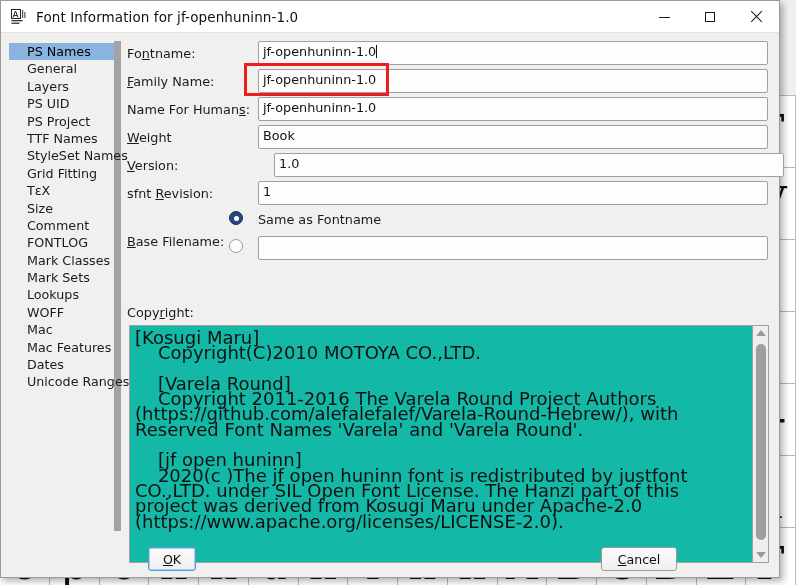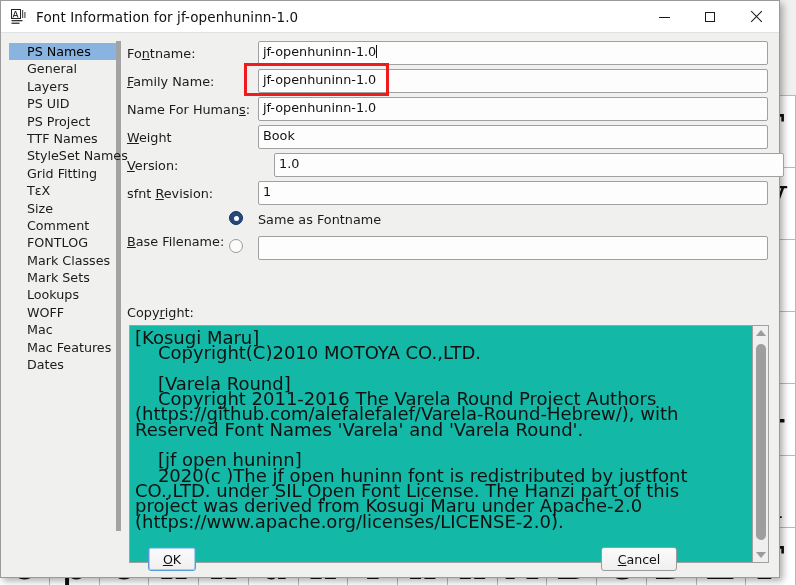--- a/index.html
+++ b/index.html
@@ -88,21 +88,21 @@
     position: absolute; left: 0; top: 32px;
     width: 778px; height: 544px;
     background: #f0f0ef;
   }
 
   
   .sidebar {
     position: absolute; left: 8px; top: 8px;
     width: 112px; height: 490px;
     background: #f0f0ef;
-    border-right: 5px solid #a3a3a3;
+    border-right: 7px solid #a3a3a3;
     padding-top: 2px;
   }
   .side-item {
     height: 17.4px; line-height: 17.4px;
     font-size: 12.7px; color: #1b1b1b;
     padding-left: 18px;
     white-space: nowrap;
     cursor: default;
   }
   .side-item.selected { background: #8ab4e0; color: #000; }
@@ -391,20 +391,21 @@
         <div class="side-item">Size</div>
         <div class="side-item">Comment</div>
         <div class="side-item">FONTLOG</div>
         <div class="side-item">Mark Classes</div>
         <div class="side-item">Mark Sets</div>
         <div class="side-item">Lookups</div>
         <div class="side-item">WOFF</div>
         <div class="side-item">Mac</div>
         <div class="side-item">Mac Features</div>
         <div class="side-item">Dates</div>
+        <div class="side-item">Unicode Ranges</div>
       </div>
 
     <div class="form">
 
       <div class="row" style="height:28px;">
         <div class="lbl" style="left:0; top:4px;">Fo<u>n</u>tname:</div>
         <div class="fld" style="left:131px; top:2px; width:510px;"><span>jf-openhuninn-1.0</span><span class="caret"></span></div>
       </div>
 
       <div class="row" style="height:28px;">

